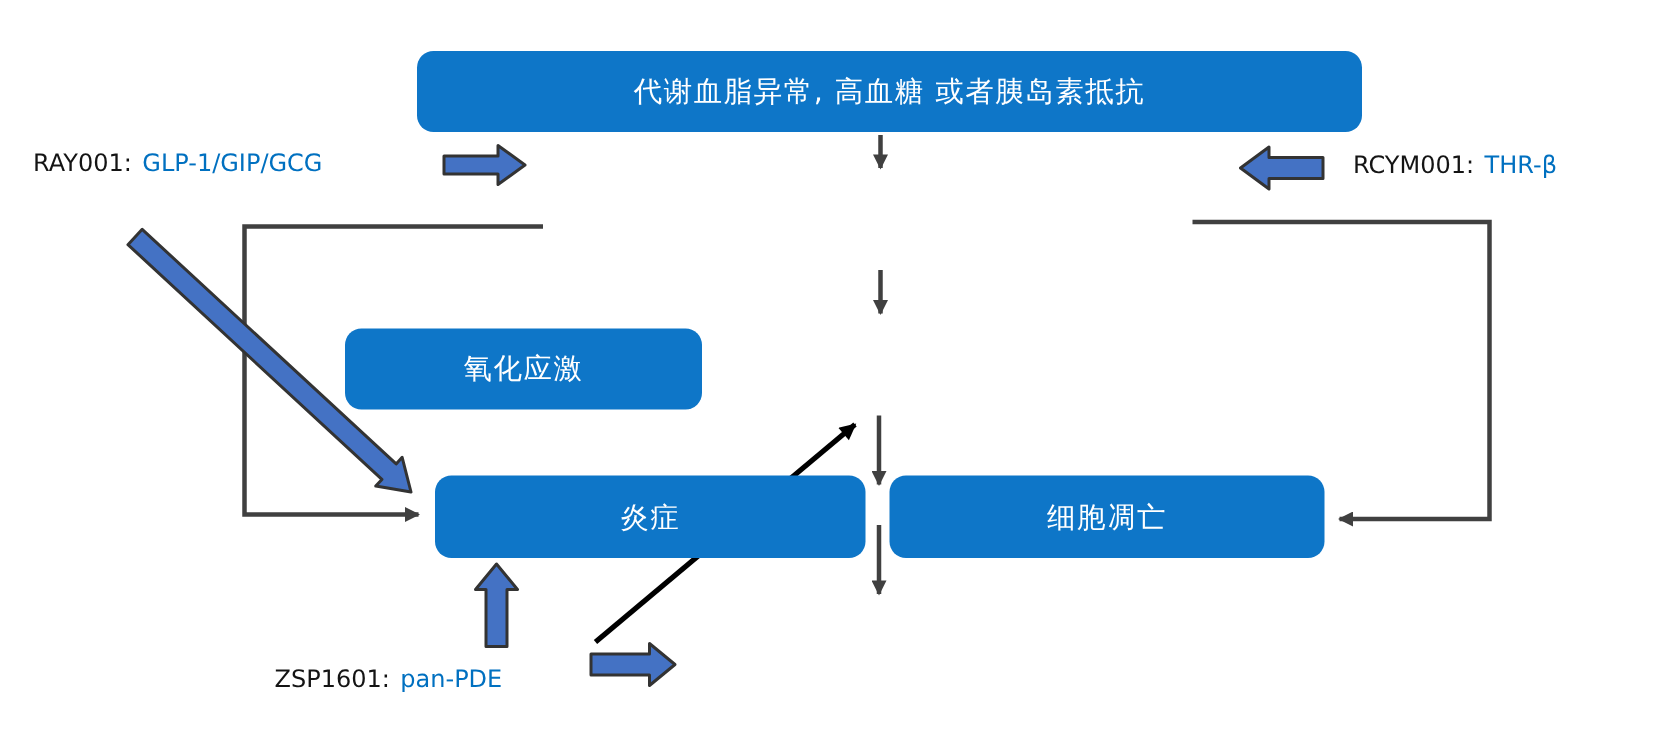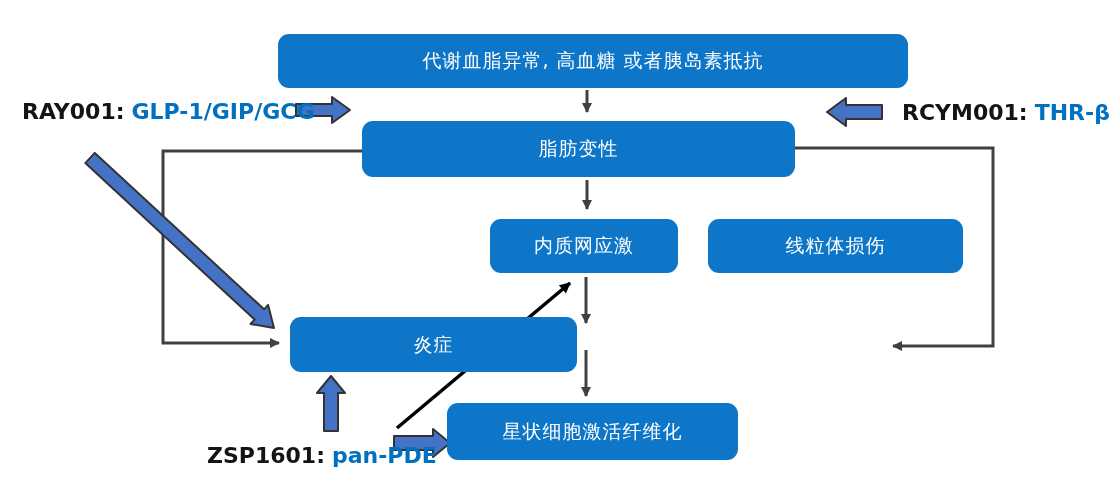--- a/index.html
+++ b/index.html
@@ -17,21 +17,21 @@
     position:relative;width:1119px;height:499px;background:#ffffff;overflow:hidden;
     font-family:"DejaVu Sans","Liberation Sans",sans-serif;
   }
   .arrow-layer{position:absolute;left:0;top:0;width:1119px;height:499px;}
   .node{
     position:absolute;background:var(--box-blue);border-radius:11px;
     display:flex;align-items:center;justify-content:center;
     color:var(--node-text);font-size:19px;letter-spacing:1px;white-space:nowrap;
   }
   .drug-label{
-    position:absolute;font-weight:700;font-size:22px;white-space:nowrap;color:var(--label-black);
+    position:absolute;font-weight:400;font-size:16px;white-space:nowrap;color:var(--label-black);
   }
   .drug-label .target{color:var(--label-blue);margin-left:7px;}
   .fat-arrow{fill:var(--arrow-blue);stroke:var(--arrow-border);stroke-width:2;stroke-linejoin:round;}
   .conn{stroke:var(--connector-gray);stroke-width:3;fill:none;}
   .conn-black{stroke:var(--connector-black);stroke-width:3.5;fill:none;}
   .head-gray{fill:var(--connector-gray);}
   .head-black{fill:var(--connector-black);}
 </style>
 </head>
 <body>
@@ -60,48 +60,42 @@
     <polygon class="fat-arrow" points="882,105 846,105 846,98 827,112 846,126 846,119 882,119"></polygon>
     <polygon class="fat-arrow" points="94.8,152.9 264.1,309.3 268.1,304.9 274,328 250.5,324 254.6,319.6 85.3,163.1"></polygon>
     <polygon class="fat-arrow" points="324,431 324,393 317,393 331,376 345,393 338,393 338,431"></polygon>
     <polygon class="fat-arrow" points="394,436 433,436 433,429 450,443 433,457 433,450 394,450"></polygon>
   </svg>
 
   <div class="node" style="left:278px;top:34px;width:630px;height:54px;">
     <span>代谢血脂异常, 高血糖 或者胰岛素抵抗</span>
   </div>
 
-  <div class="node" style="left:362px;top:121px;width:433px;height:56px;">
-    <span>脂肪变性</span>
+
+  <div class="node" style="left:230px;top:219px;width:238px;height:54px;">
+    <span>氧化应激</span>
   </div>
 
 
-  <div class="node" style="left:490px;top:219px;width:188px;height:54px;">
-    <span>内质网应激</span>
-  </div>
-
-  <div class="node" style="left:708px;top:219px;width:255px;height:54px;">
-    <span>线粒体损伤</span>
-  </div>
 
   <div class="node" style="left:290px;top:317px;width:287px;height:55px;">
     <span>炎症</span>
   </div>
 
+  <div class="node" style="left:593px;top:317px;width:290px;height:55px;">
+    <span>细胞凋亡</span>
+  </div>
 
-  <div class="node" style="left:447px;top:403px;width:291px;height:57px;">
-    <span>星状细胞激活纤维化</span>
-  </div>
 
   <div class="drug-label" style="left:22px;top:99px;">
     <span>RAY001:</span><span class="target">GLP-1/GIP/GCG</span>
   </div>
 
 
   <div class="drug-label" style="left:902px;top:100px;text-align:right;">
     <span>RCYM001:</span><span class="target">THR-β</span>
   </div>
 
-  <div class="drug-label" style="left:183px;top:443px;margin-left:24px;">
+  <div class="drug-label" style="left:183px;top:443px;">
     <span>ZSP1601:</span><span class="target">pan-PDE</span>
   </div>
 
 </div>
 
 </body></html>

